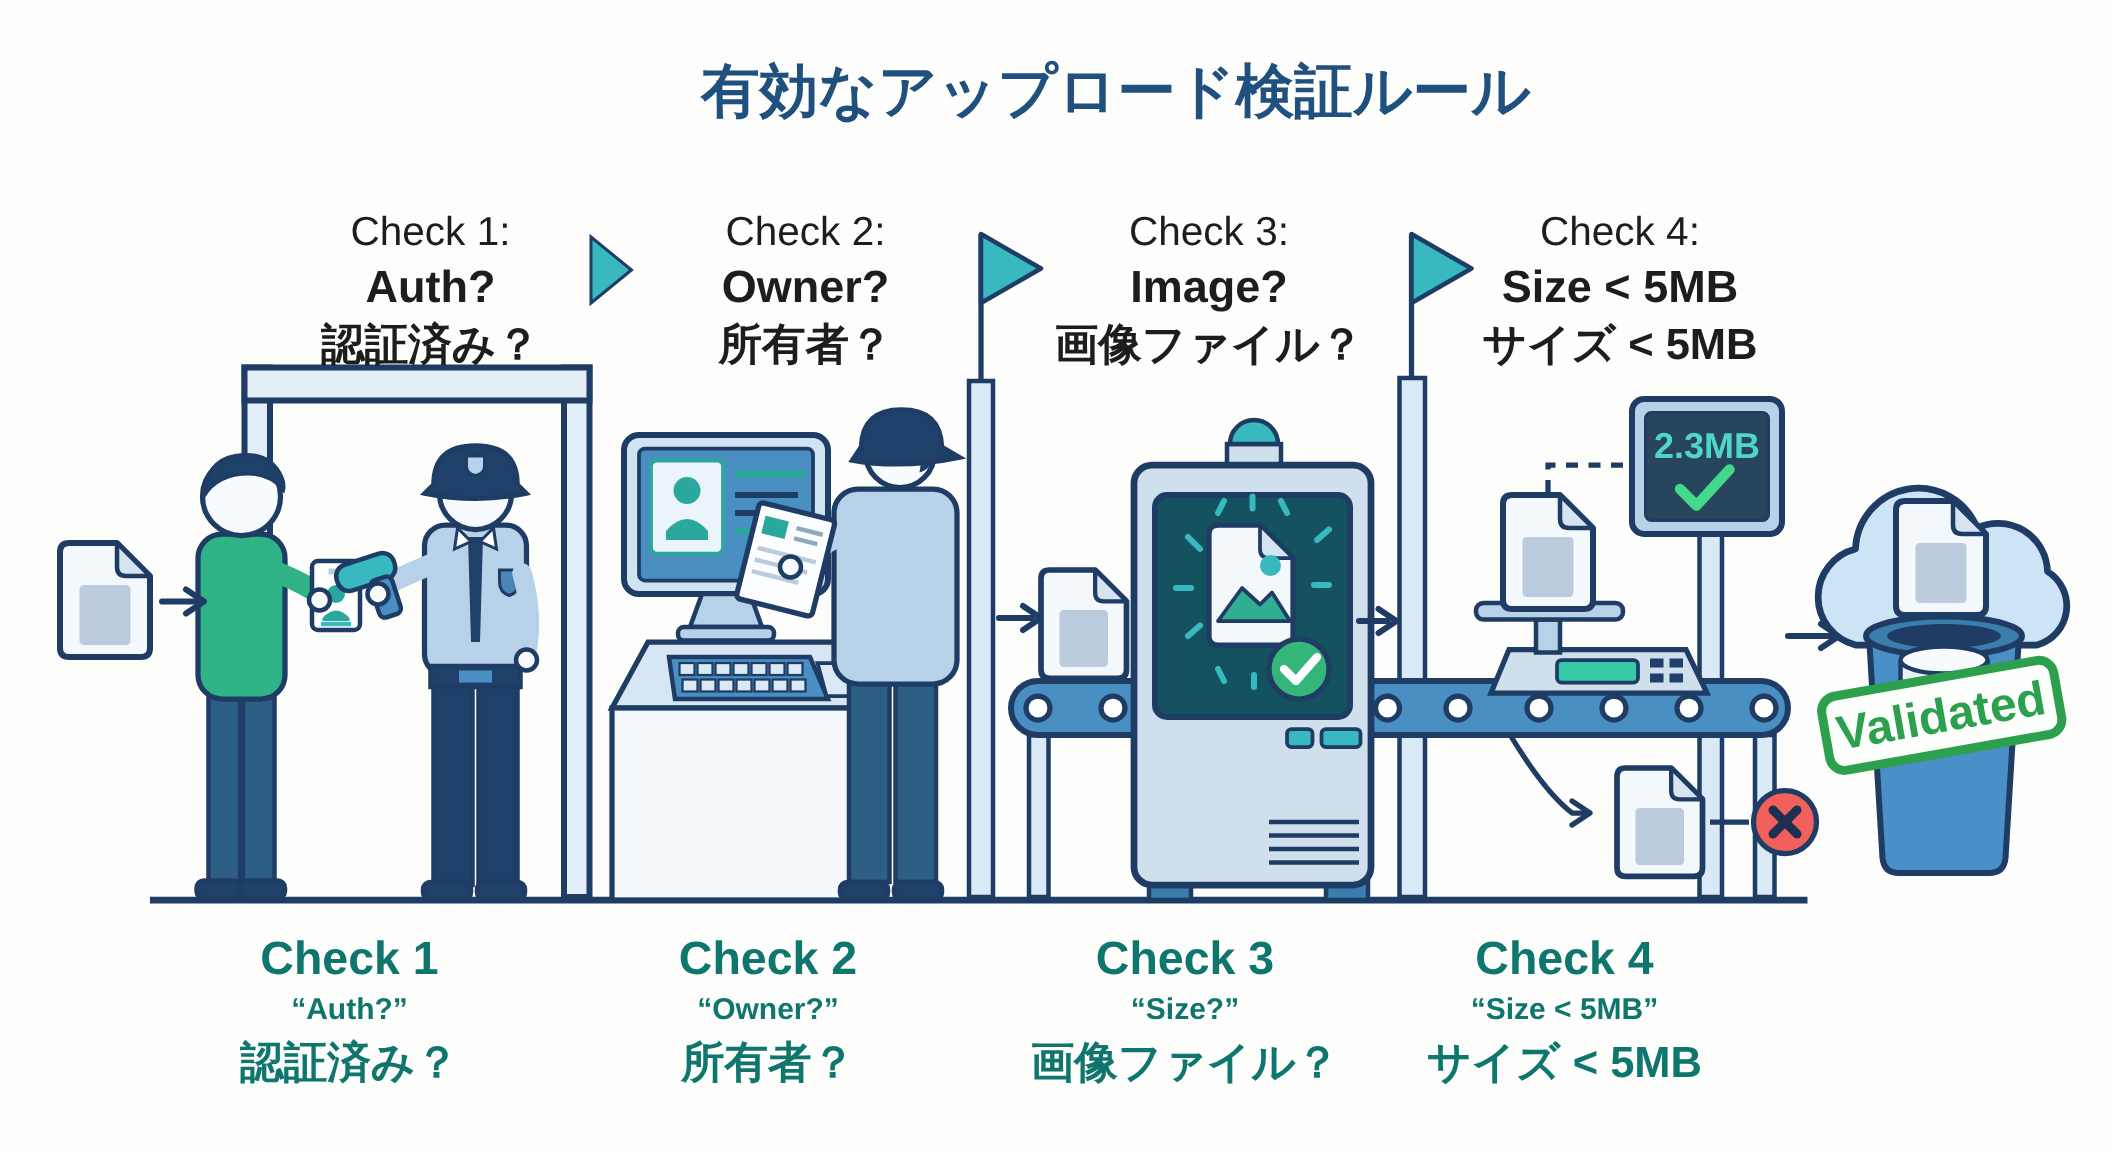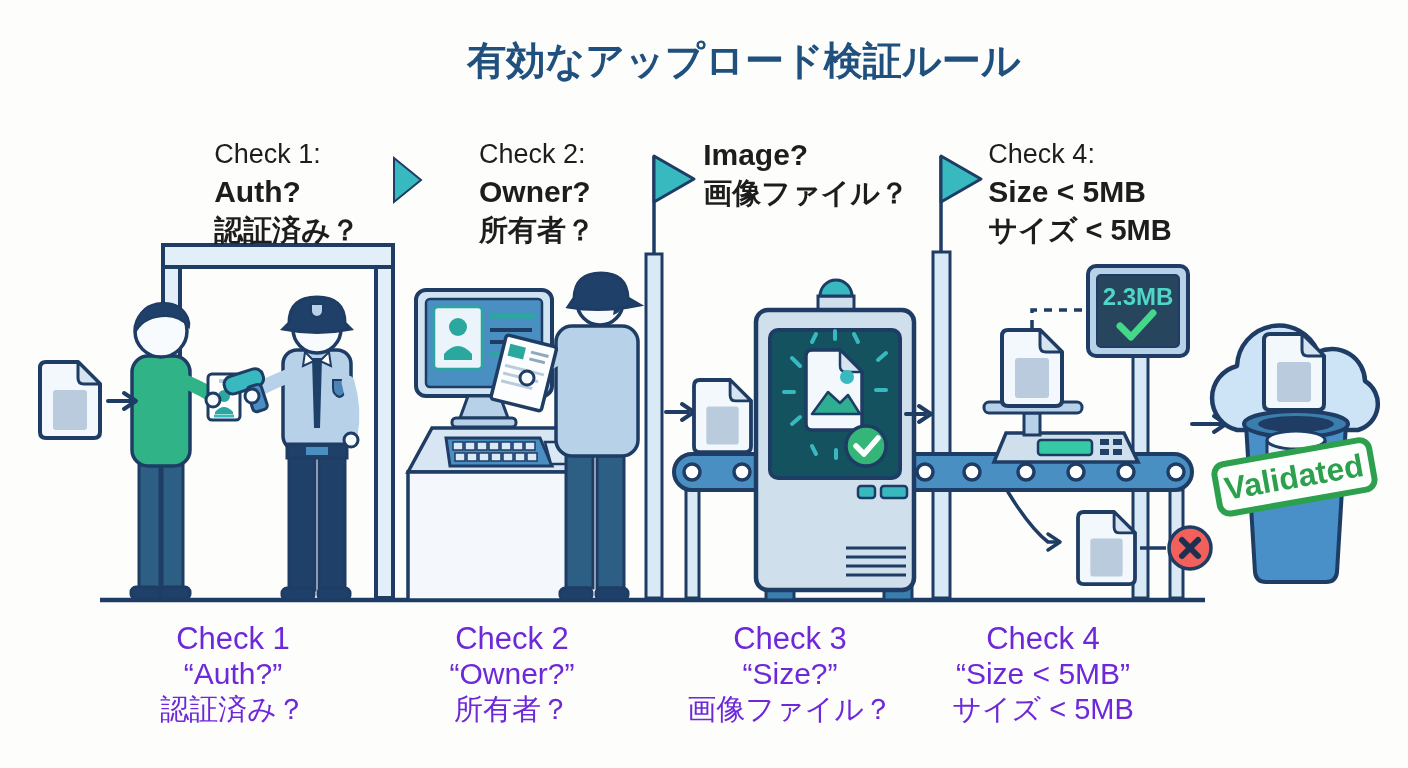--- a/index.html
+++ b/index.html
@@ -8,31 +8,31 @@
     background:#fdfdfb; overflow:hidden;
     font-family:"Liberation Sans", sans-serif;
   }
   .title {
     position:absolute; top:34px; left:0; width:100%;
     text-align:center; font-size:39px; font-weight:700;
     color:#20507e; letter-spacing:0px;padding-left:40px;
   }
   .check-top {
     position:absolute; top:136px; transform:translateX(-50%);
-    text-align:left; color:#1d1d1d; white-space:nowrap;
+    text-align:center; color:#1d1d1d; white-space:nowrap;
   }
   .check-top .l1 { font-size:27px; font-weight:400; line-height:37px; }
   .check-top .l2 { font-size:30px; font-weight:700; line-height:38px; }
   .check-top .l3 { font-size:29px; font-weight:700; line-height:39px; }
   .check-bottom {
     position:absolute; top:621px; transform:translateX(-50%);
-    text-align:center; color:#6d28d9; font-weight:400; white-space:nowrap;
+    text-align:center; color:#0f766e; font-weight:700; white-space:nowrap;
   }
   .check-bottom .l1 { font-size:31px; line-height:35px; }
-  .check-bottom .l2 { font-size:30px; line-height:35px; }
+  .check-bottom .l2 { font-size:20px; line-height:35px; }
   .check-bottom .l3 { font-size:29px; line-height:36px; }
   svg.scene { position:absolute; left:0; top:0; }
 </style>
 </head>
 <body>
 
 <div class="canvas">
 
   <svg class="scene" width="1408" height="768" viewBox="0 0 1408 768">
     <defs>
@@ -305,20 +305,21 @@
     <div class="l1">Check 1:</div>
     <div class="l2">Auth?</div>
     <div class="l3">認証済み？</div>
   </div>
   <div class="check-top" style="left:537px">
     <div class="l1">Check 2:</div>
     <div class="l2">Owner?</div>
     <div class="l3">所有者？</div>
   </div>
   <div class="check-top" style="left:806px">
+    <div class="l1">Check 3:</div>
     <div class="l2">Image?</div>
     <div class="l3">画像ファイル？</div>
   </div>
   <div class="check-top" style="left:1080px">
     <div class="l1">Check 4:</div>
     <div class="l2">Size &lt; 5MB</div>
     <div class="l3">サイズ &lt; 5MB</div>
   </div>
 
   <div class="check-bottom" style="left:233px">

